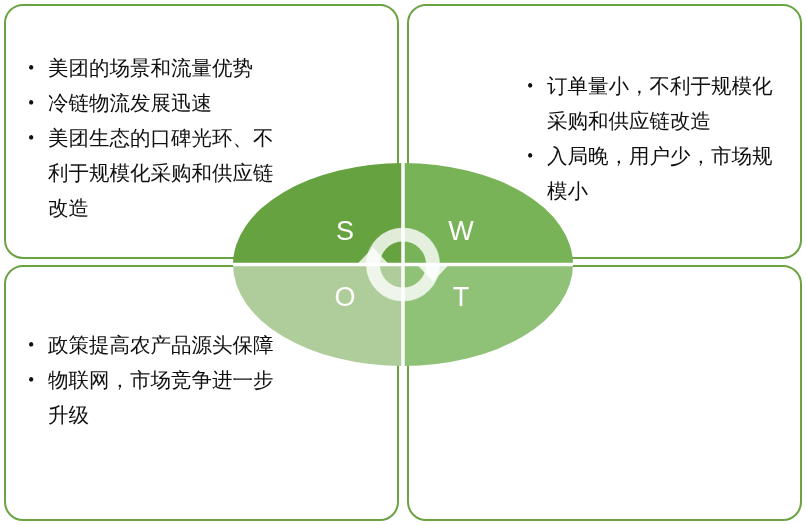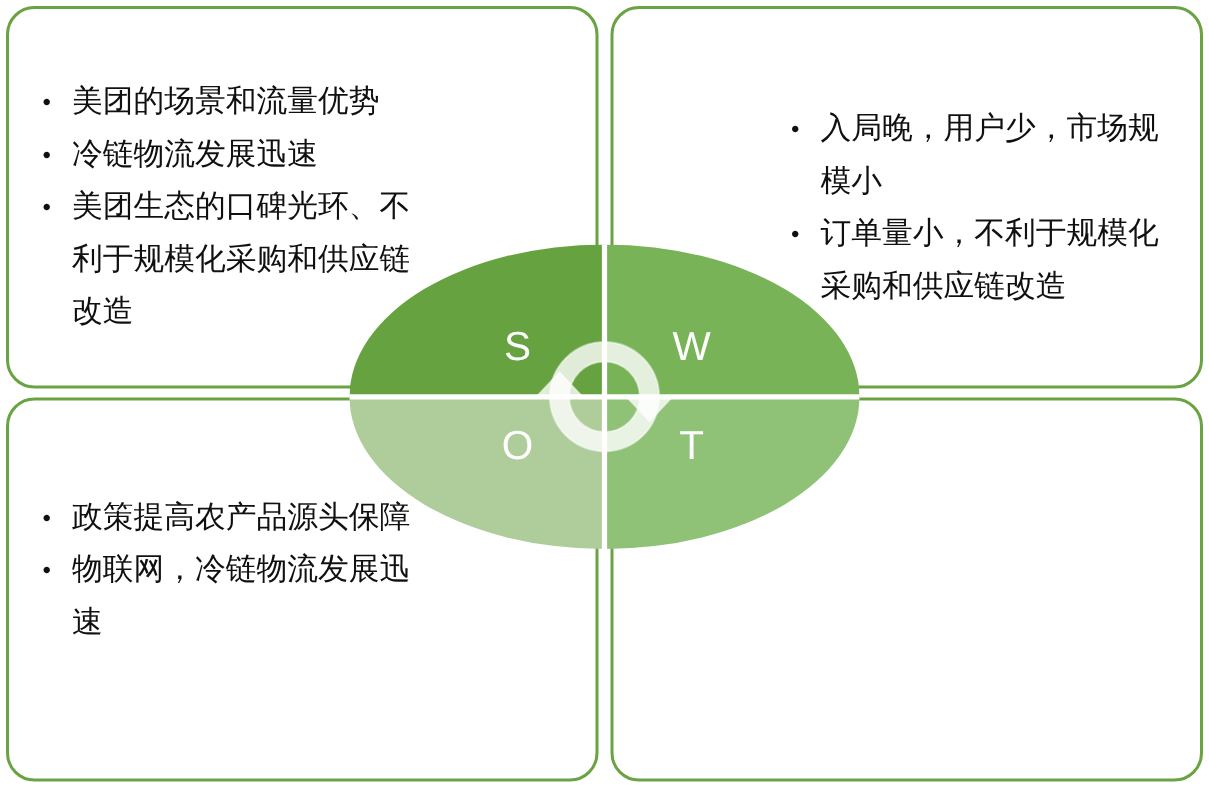--- a/index.html
+++ b/index.html
@@ -95,29 +95,29 @@
   <div class="quad-box quad-strengths">
     <ul class="bullet-list">
       <li class="bullet-item">美团的场景和流量优势</li>
       <li class="bullet-item">冷链物流发展迅速</li>
       <li class="bullet-item">美团生态的口碑光环、不利于规模化采购和供应链改造</li>
     </ul>
   </div>
 
   <div class="quad-box quad-weaknesses">
     <ul class="bullet-list">
+      <li class="bullet-item">订单量小，不利于规模化采购和供应链改造</li>
       <li class="bullet-item">入局晚，用户少，市场规模小</li>
-      <li class="bullet-item">订单量小，不利于规模化采购和供应链改造</li>
     </ul>
   </div>
 
   <div class="quad-box quad-opportunities">
     <ul class="bullet-list">
       <li class="bullet-item">政策提高农产品源头保障</li>
-      <li class="bullet-item">物联网，冷链物流发展迅速</li>
+      <li class="bullet-item">物联网，市场竞争进一步升级</li>
     </ul>
   </div>
 
   <div class="quad-box quad-threats">
     <ul class="bullet-list">
     </ul>
   </div>
 
   <svg id="center-ellipse" viewBox="0 0 340 203" width="340" height="203">
     <defs>

